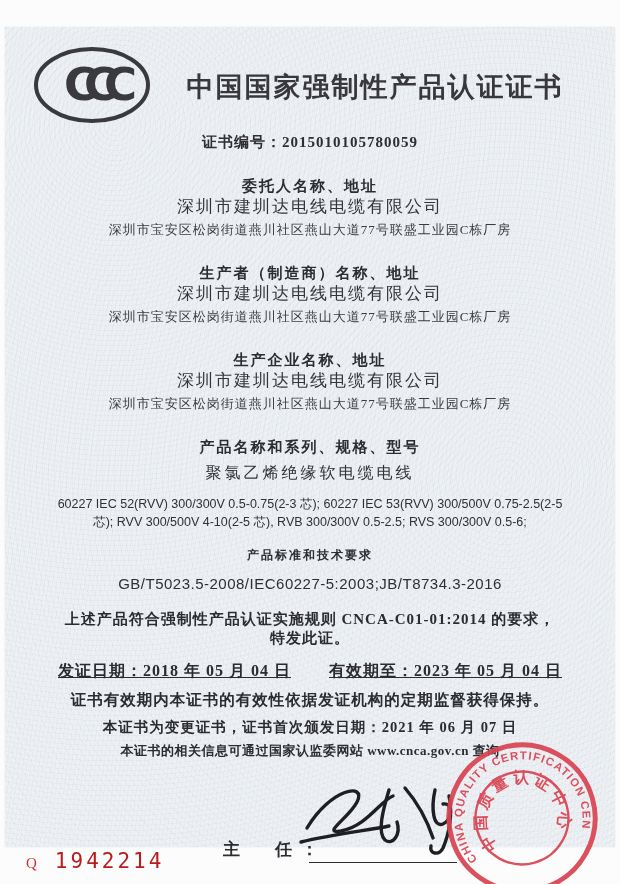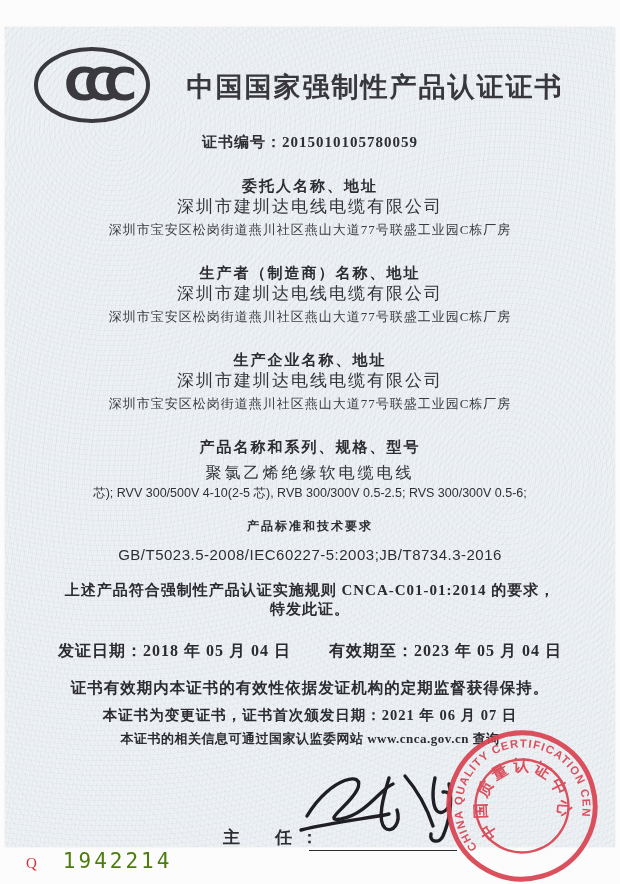--- a/index.html
+++ b/index.html
@@ -23,37 +23,37 @@
   .addr{margin-top:3px;font-size:13px;line-height:18px;letter-spacing:1px;color:#3a3a40;}
   .pname{margin-top:6px;font-size:16px;line-height:20px;letter-spacing:3px;color:#33333a;}
   .spec{font-family:"Liberation Sans", sans-serif;font-size:12.5px;line-height:16px;color:#303036;}
   .spec1{margin-top:13px;}
   .spec2{margin-top:2px;}
   .std-h{margin-top:15px;font-size:12px;font-weight:700;line-height:20px;letter-spacing:2px;}
   .std-v{margin-top:10px;font-family:"Liberation Sans", sans-serif;font-size:15px;line-height:18px;
          letter-spacing:.5px;color:#2e2e34;}
   .stmt1{margin-top:16px;font-size:15px;font-weight:700;line-height:20px;letter-spacing:1px;}
   .stmt2{margin-top:0;font-size:15px;font-weight:700;line-height:18px;letter-spacing:1px;}
-  .dates{margin-top:22px;font-size:16px;font-weight:700;line-height:22px;letter-spacing:1px;}
+  .dates{margin-top:13px;font-size:16px;font-weight:700;line-height:22px;letter-spacing:1px;text-decoration:underline;}
   .dates .gap{display:inline-block;width:38px;}
-  .validity{margin-top:16px;font-size:15.5px;font-weight:700;line-height:20px;letter-spacing:1px;}
+  .validity{margin-top:8px;font-size:15.5px;font-weight:700;line-height:20px;letter-spacing:1px;}
   .change{margin-top:8px;font-size:14.5px;font-weight:600;line-height:19px;letter-spacing:1px;}
   .info{margin-top:5px;font-size:13px;font-weight:600;line-height:17px;letter-spacing:.5px;}
   .signing{position:relative;height:132px;margin-top:2px;}
   .cqc-wrap{position:absolute;left:52px;top:16px;width:126px;height:102px;}
   .director{position:absolute;left:218px;top:22px;width:240px;height:100px;}
   .director-label{position:absolute;left:0;bottom:22px;font-size:17px;font-weight:700;letter-spacing:9px;color:#2c2c31;}
   .sig-line{position:absolute;left:86px;bottom:20px;width:148px;border-bottom:1.8px solid #2a2a2e;}
   .sig-wrap{position:absolute;left:70px;bottom:21px;width:175px;height:86px;}
   .seal-wrap{position:absolute;right:14px;top:-22px;width:158px;height:158px;transform:rotate(-16deg);opacity:.93;}
   .org-title{margin-top:6px;font-size:27px;font-weight:600;letter-spacing:7px;color:#2b2b30;}
   .serial-row{position:absolute;left:26px;top:849px;display:flex;align-items:baseline;}
   .serial-q{color:#cf3338;font-size:15px;font-family:"Liberation Serif", serif;}
-  .serial-num{color:#4d7c0f;font-size:21px;font-family:"DejaVu Sans Mono", monospace;
-              letter-spacing:3px;margin-left:26px;}
+  .serial-num{color:#b91c1c;font-size:21px;font-family:"DejaVu Sans Mono", monospace;
+              letter-spacing:3px;margin-left:18px;}
   svg text{user-select:none;}
 </style>
 </head>
 <body>
 
 <div class="page">
   <div class="paper">
 
     <div class="header-row">
       <div class="ccc-wrap">
@@ -74,20 +74,21 @@
     <div class="ln sec-h">生产者（制造商）名称、地址</div>
     <div class="ln company">深圳市建圳达电线电缆有限公司</div>
     <div class="ln addr">深圳市宝安区松岗街道燕川社区燕山大道77号联盛工业园C栋厂房</div>
 
     <div class="ln sec-h">生产企业名称、地址</div>
     <div class="ln company">深圳市建圳达电线电缆有限公司</div>
     <div class="ln addr">深圳市宝安区松岗街道燕川社区燕山大道77号联盛工业园C栋厂房</div>
 
     <div class="ln sec-h">产品名称和系列、规格、型号</div>
     <div class="ln pname">聚氯乙烯绝缘软电缆电线</div>
+    <div class="ln spec spec1">60227 IEC 52(RVV) 300/300V 0.5-0.75(2-3 芯); 60227 IEC 53(RVV) 300/500V 0.75-2.5(2-5</div>
     <div class="ln spec spec2">芯); RVV 300/500V 4-10(2-5 芯), RVB 300/300V 0.5-2.5; RVS 300/300V 0.5-6;</div>
 
     <div class="ln std-h">产品标准和技术要求</div>
     <div class="ln std-v">GB/T5023.5-2008/IEC60227-5:2003;JB/T8734.3-2016</div>
 
     <div class="ln stmt1">上述产品符合强制性产品认证实施规则 CNCA-C01-01:2014 的要求，</div>
     <div class="ln stmt2">特发此证。</div>
 
     <div class="ln dates">
       <span>发证日期：2018 年 05 月 04 日</span><span class="gap"></span><span>有效期至：2023 年 05 月 04 日</span>

